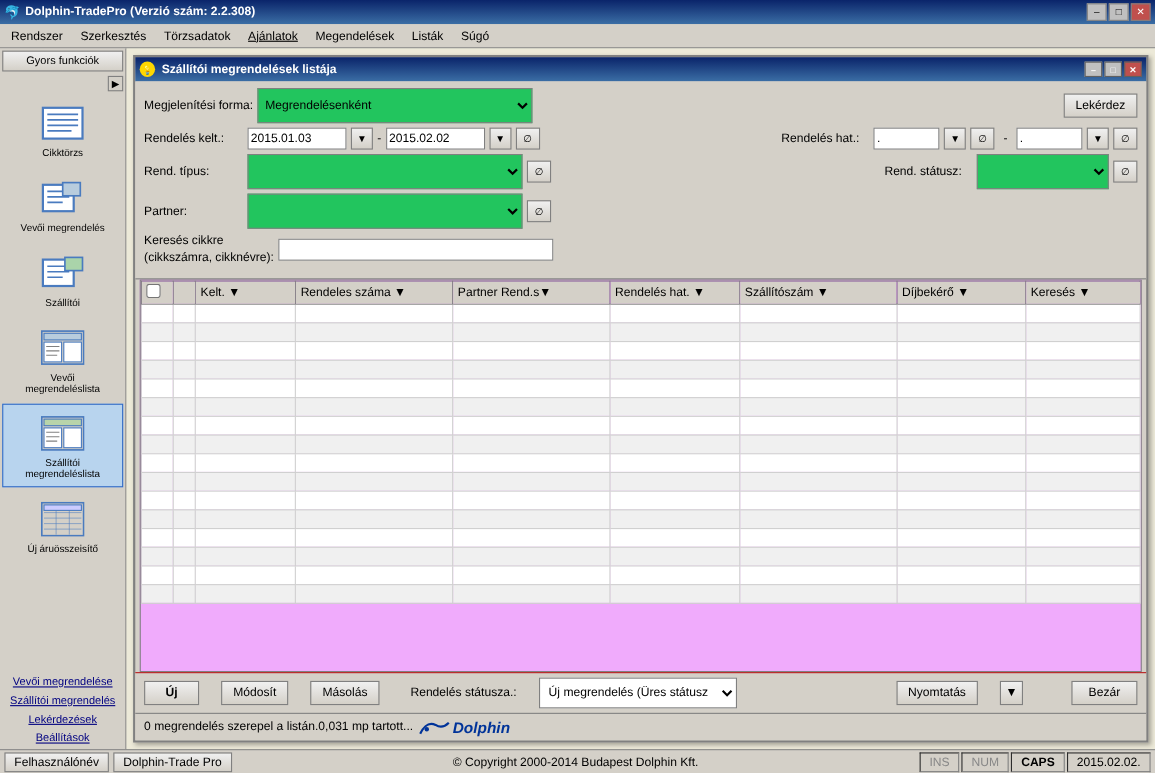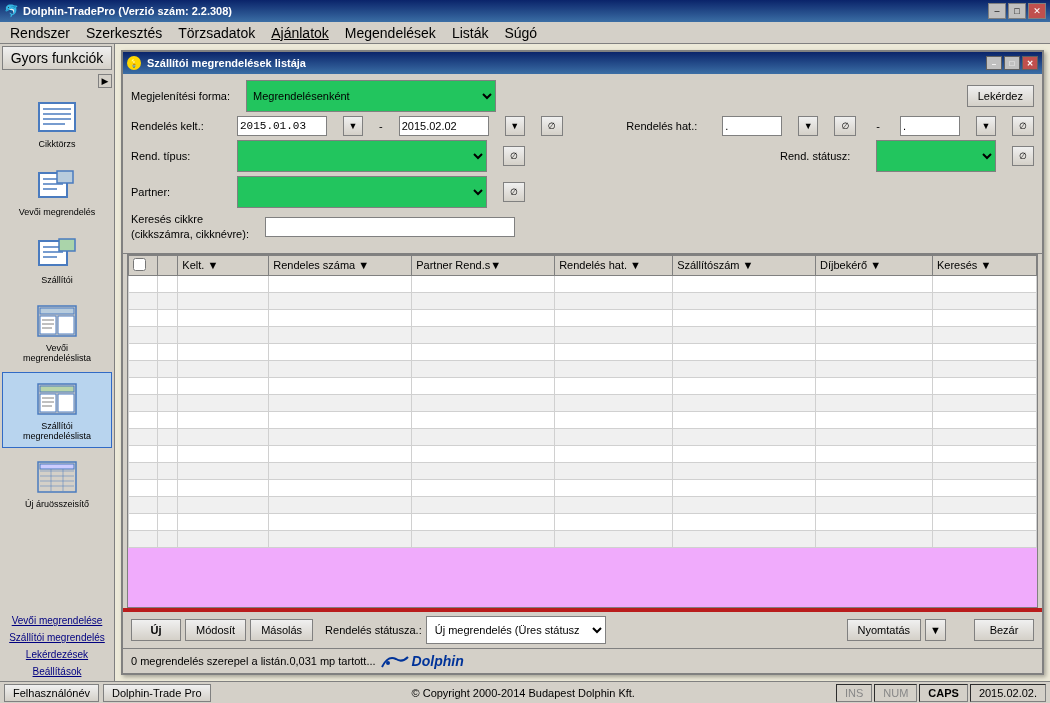--- a/index.html
+++ b/index.html
@@ -47,21 +47,21 @@
       background: #d4d0c8;
       height: 22px;
       display: flex;
       align-items: center;
       border-bottom: 1px solid #808080;
       padding: 0 2px;
     }
     .menu-item {
       padding: 2px 8px;
       cursor: pointer;
-      font-size: 14px;
+      font-size: 11px;
       color: #000;
     }
 
     
     .main-layout {
       display: flex;
       height: calc(703px - 22px - 22px - 22px - 22px);
     }
 
     
@@ -70,21 +70,21 @@
       background: #d4d0c8;
       border-right: 1px solid #808080;
       display: flex;
       flex-direction: column;
       padding: 2px;
     }
     .sidebar-quick-btn {
       background: linear-gradient(to bottom, #f0f0f0, #d4d0c8);
       border: 1px solid #808080;
       text-align: center;
-      font-size: 14px;
+      font-size: 10px;
       padding: 3px;
       margin-bottom: 4px;
       cursor: pointer;
     }
     .sidebar-icon-item {
       display: flex;
       flex-direction: column;
       align-items: center;
       padding: 6px 2px;
       cursor: pointer;
@@ -154,21 +154,21 @@
     
     .filter-area {
       background: #d4d0c8;
       padding: 6px 8px;
       border-bottom: 1px solid #808080;
     }
     .filter-row {
       display: flex;
       align-items: center;
       margin-bottom: 4px;
-      gap: 16px;
+      gap: 4px;
     }
     .filter-label {
       font-size: 11px;
       white-space: nowrap;
       color: #000;
       min-width: 90px;
     }
     .filter-label-sm {
       font-size: 11px;
       white-space: nowrap;
@@ -249,24 +249,24 @@
     .col-partner { width: 110px; }
     .col-rendhat { width: 90px; }
     .col-szallitoszam { width: 110px; }
     .col-dijbekero { width: 90px; }
     .col-eloleg { width: 80px; }
 
     
     .inner-bottom {
       padding: 4px 8px;
       background: #d4d0c8;
-      border-top: 4px solid #b91c1c;
-      display: flex;
-      align-items: center;
-      gap: 4px;
+      border-top: 1px solid #b91c1c;
+      display: flex;
+      align-items: center;
+      gap: 20px;
     }
     .status-bar-inner {
       background: #d4d0c8;
       border-top: 1px solid #808080;
       padding: 2px 8px;
       display: flex;
       align-items: center;
       font-size: 11px;
     }
     .status-dolphin {
@@ -487,21 +487,21 @@
           <select class="filter-select" style="width:250px;">
             <option>Megrendelésenként</option>
             <option>Tételenként</option>
           </select>
           <div style="flex:1;"></div>
           <button class="btn-primary">Lekérdez</button>
         </div>
 
         <div class="filter-row">
           <span class="filter-label">Rendelés kelt.:</span>
-          <input class="filter-input" type="text" style="width: 90px; font-family: Liberation Mono, monospace;" value="2015.01.03">
+          <input class="filter-input" type="text" style="width: 90px;" value="2015.01.03">
           <button class="filter-btn-small">▼</button>
           <span>-</span>
           <input class="filter-input" type="text" style="width: 90px;" value="2015.02.02">
           <button class="filter-btn-small">▼</button>
           <button class="filter-btn-small" style="width:22px;">∅</button>
 
           <span style="flex:1;"></span>
 
           <span class="filter-label-sm" style="min-width:80px;">Rendelés hat.:</span>
           <input class="filter-input" type="text" style="width: 60px;" value=".">

